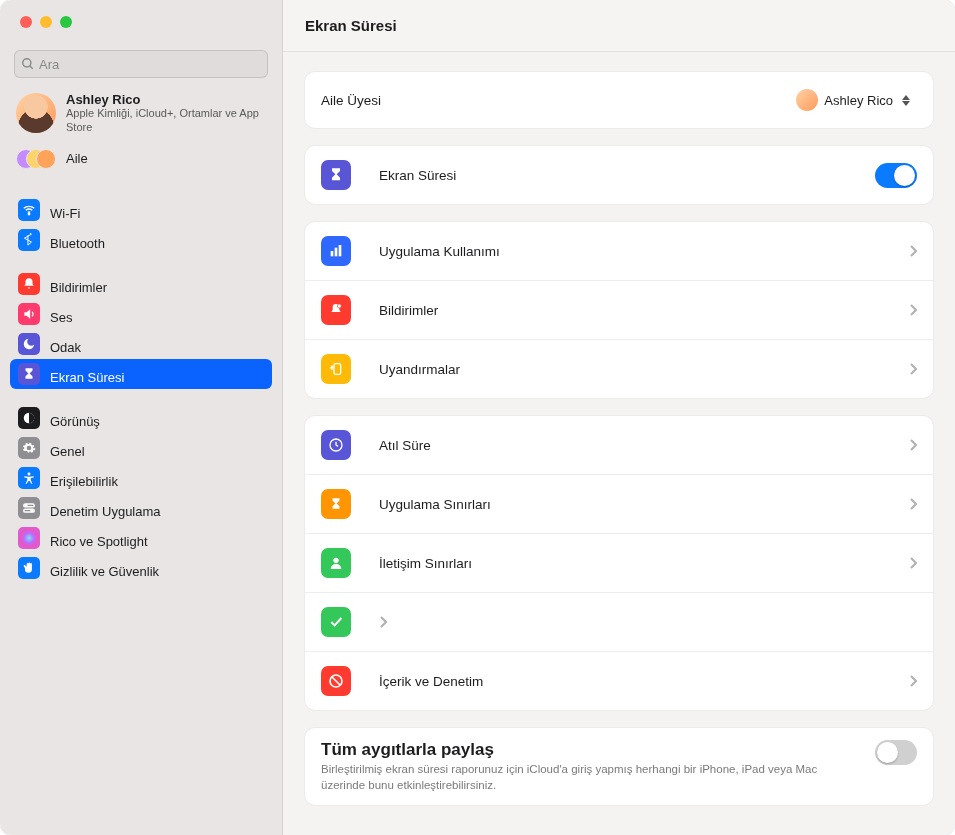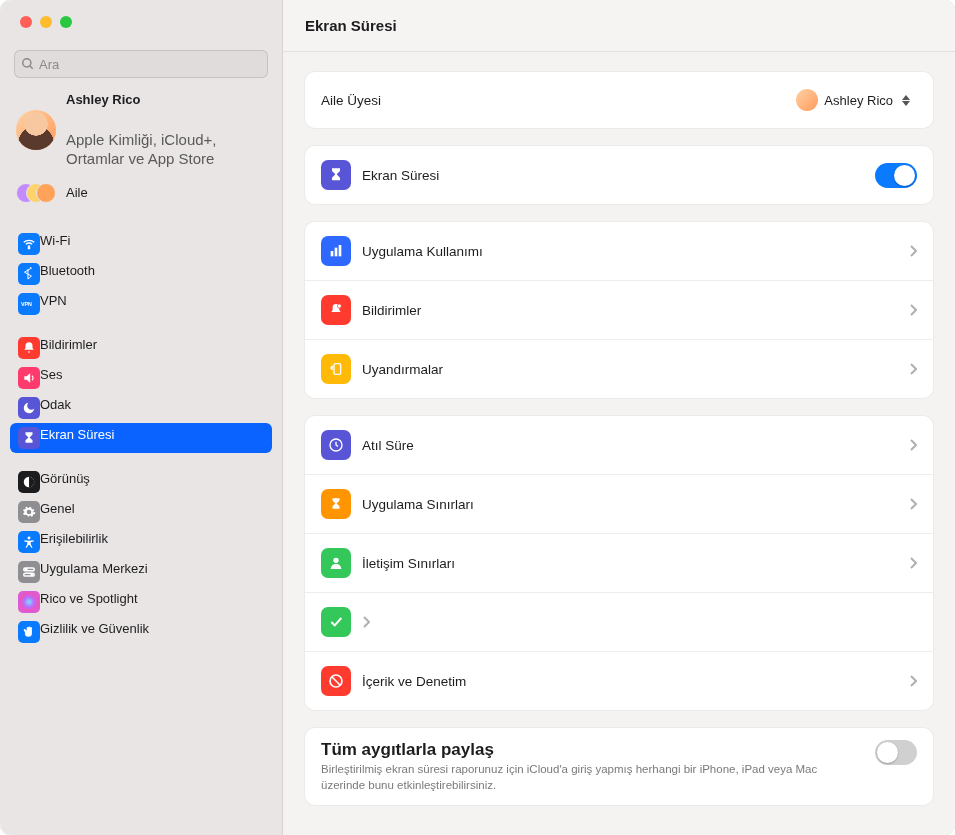--- a/index.html
+++ b/index.html
@@ -85,39 +85,39 @@
   flex-shrink: 0;
   position: relative;
   overflow: hidden;
 }
 .avatar-lg::after {
   content: ""; position: absolute; inset: 0;
   background: radial-gradient(circle at 50% 35%, #f8c9a1 35%, transparent 36%),
               radial-gradient(circle at 50% 85%, #5b3a2e 45%, transparent 46%);
 }
 .account-text .name { font-weight: 600; font-size: 13px; }
-.account-text .sub { font-size: 15px; color: #5a5a5a; line-height: 1.25; margin-top: 24px; }
+.account-text .sub { font-size: 11px; color: #5a5a5a; line-height: 1.25; }
 .family-row {
   display: flex; align-items: center; gap: 10px;
   padding: 4px 6px 10px 6px;
   border-radius: 6px;
 }
 .family-avatars {
   width: 40px; height: 24px; position: relative;
 }
 .family-avatars .fa {
   width: 20px; height: 20px; border-radius: 50%;
   position: absolute; top: 2px; border: 1.5px solid #e9e5e4;
 }
 .fa1 { left: 0; background: #c48bff; }
 .fa2 { left: 10px; background: #ffd36b; }
 .fa3 { left: 20px; background: #ffa25a; }
 .section-gap { height: 14px; }
 .side-item {
-  display: flex; align-items: flex-start; 
+  display: flex; align-items: flex-end; gap: 10px;
   padding: 4px 8px;
   border-radius: 6px;
   min-height: 30px;
   cursor: default;
 }
 .side-item.selected {
   background: #0a63ff;
   color: #fff;
 }
 .side-item .sicon {
@@ -153,21 +153,21 @@
 }
 .group {
   background: #fff;
   border-radius: 10px;
   box-shadow: 0 0 0 1px rgba(0,0,0,0.03);
   margin-bottom: 18px;
 }
 .row {
   display: flex; align-items: center;
   padding: 14px 16px;
-  gap: 11px;
+  gap: 28px;
   min-height: 56px;
 }
 .row + .row { border-top: 1px solid rgba(0,0,0,0.07); }
 .ricon {
   width: 30px; height: 30px; border-radius: 7px;
   display: flex; align-items: center; justify-content: center;
   color: #fff; font-size: 16px; flex-shrink: 0;
 }
 .rlabel { font-size: 13.5px; flex: 1; }
 .chevron { color: #b0b0b0; font-size: 14px; }
@@ -260,28 +260,20 @@
             <div class="slabel">Wi-Fi</div>
           </div>
           <div class="side-item">
             <div class="sicon" style="background: rgb(10, 122, 255);">
               <svg width="14" height="14" viewBox="0 0 24 24" fill="none" stroke="#fff" stroke-width="2">
                 <path d="M12 2v20l7-6-14-8 14-8-7-6" stroke-linejoin="round" transform="translate(0 2) scale(0.85)"></path>
               </svg>
             </div>
             <div class="slabel">Bluetooth</div>
           </div>
-          <div class="side-item">
-            <div class="sicon" style="background: rgb(10, 122, 255);">
-              <svg width="16" height="10" viewBox="0 0 30 12">
-                <text x="0" y="10" font-size="10" font-weight="700" fill="#fff">VPN</text>
-              </svg>
-            </div>
-            <div class="slabel">VPN</div>
-          </div>
         </div>
       <div class="section-gap"></div>
       <div id="side-group-1">
           <div class="side-item">
             <div class="sicon" style="background: rgb(255, 59, 48);">
               <svg width="14" height="14" viewBox="0 0 24 24" fill="#fff">
                 <path d="M12 2a6 6 0 0 0-6 6v4l-2 3h16l-2-3V8a6 6 0 0 0-6-6zM10 18a2 2 0 0 0 4 0"></path>
               </svg>
             </div>
             <div class="slabel">Bildirimler</div>
@@ -342,21 +334,21 @@
           </div>
           <div class="side-item">
             <div class="sicon" style="background: rgb(142, 142, 147);">
               <svg width="14" height="14" viewBox="0 0 24 24" fill="none" stroke="#fff" stroke-width="2.5">
                 <rect x="3" y="5" width="18" height="5" rx="2.5"></rect>
                 <rect x="3" y="14" width="18" height="5" rx="2.5"></rect>
                 <circle cx="7" cy="7.5" r="1.5" fill="#fff"></circle>
                 <circle cx="17" cy="16.5" r="1.5" fill="#fff"></circle>
               </svg>
             </div>
-            <div class="slabel">Uygulama Merkezi</div>
+            <div class="slabel">Denetim Uygulama</div>
           </div>
           <div class="side-item">
             <div class="sicon" style="background: radial-gradient(circle, rgb(125, 226, 255), rgb(185, 107, 255), rgb(255, 77, 166));">
               <svg width="22" height="22" viewBox="0 0 22 22">
                 <defs>
                   <radialGradient id="sg">
                     <stop offset="0%" stop-color="#7de2ff"></stop>
                     <stop offset="50%" stop-color="#b96bff"></stop>
                     <stop offset="100%" stop-color="#ff4da6"></stop>
                   </radialGradient>

